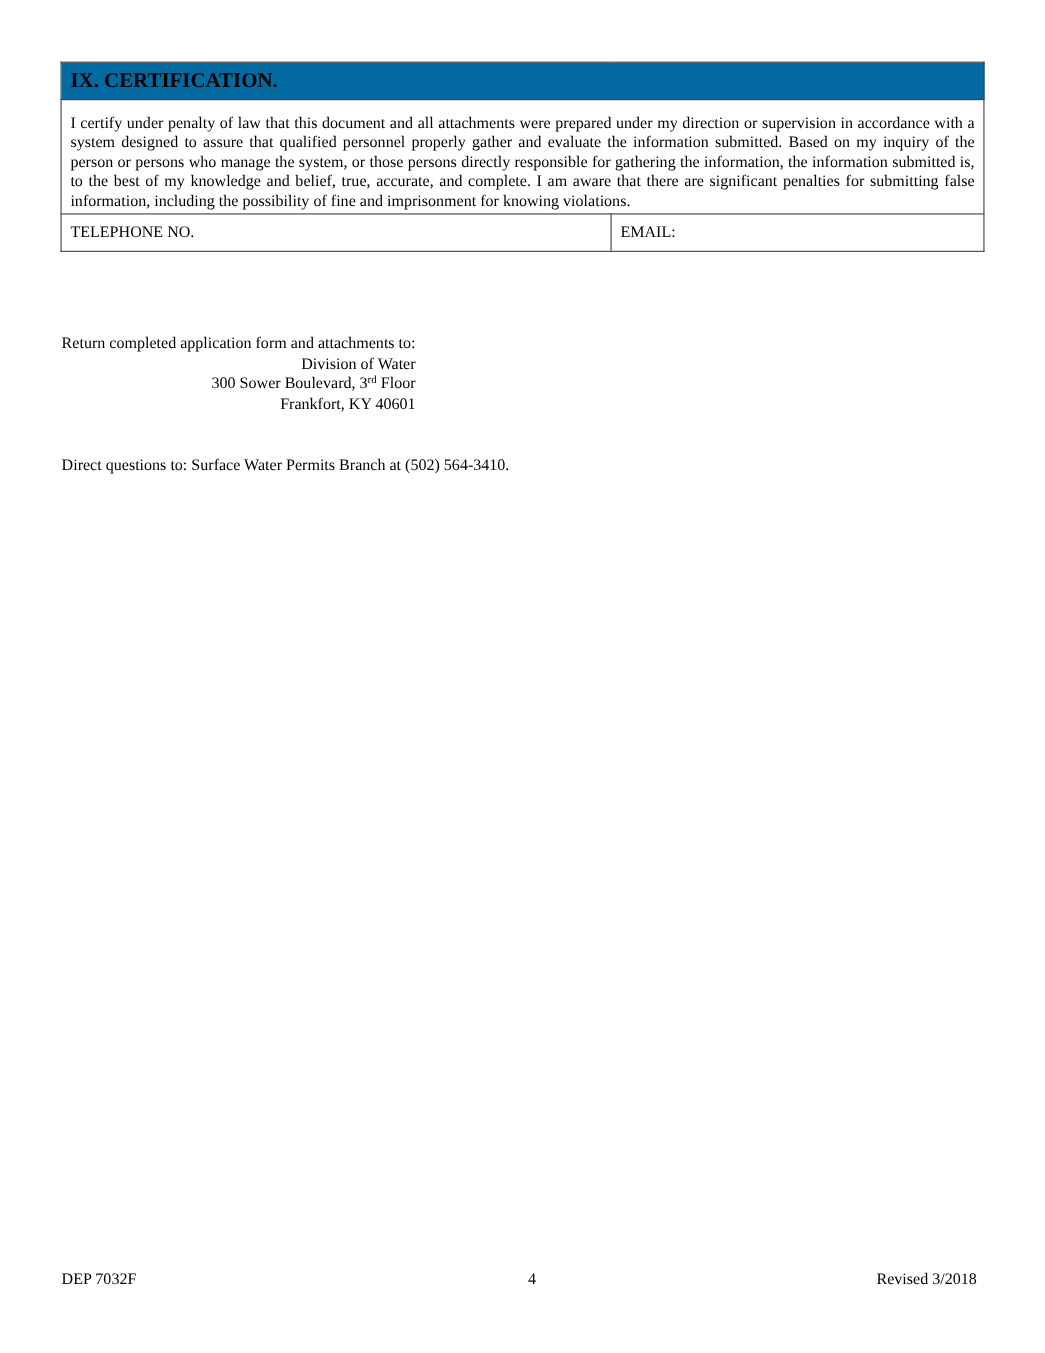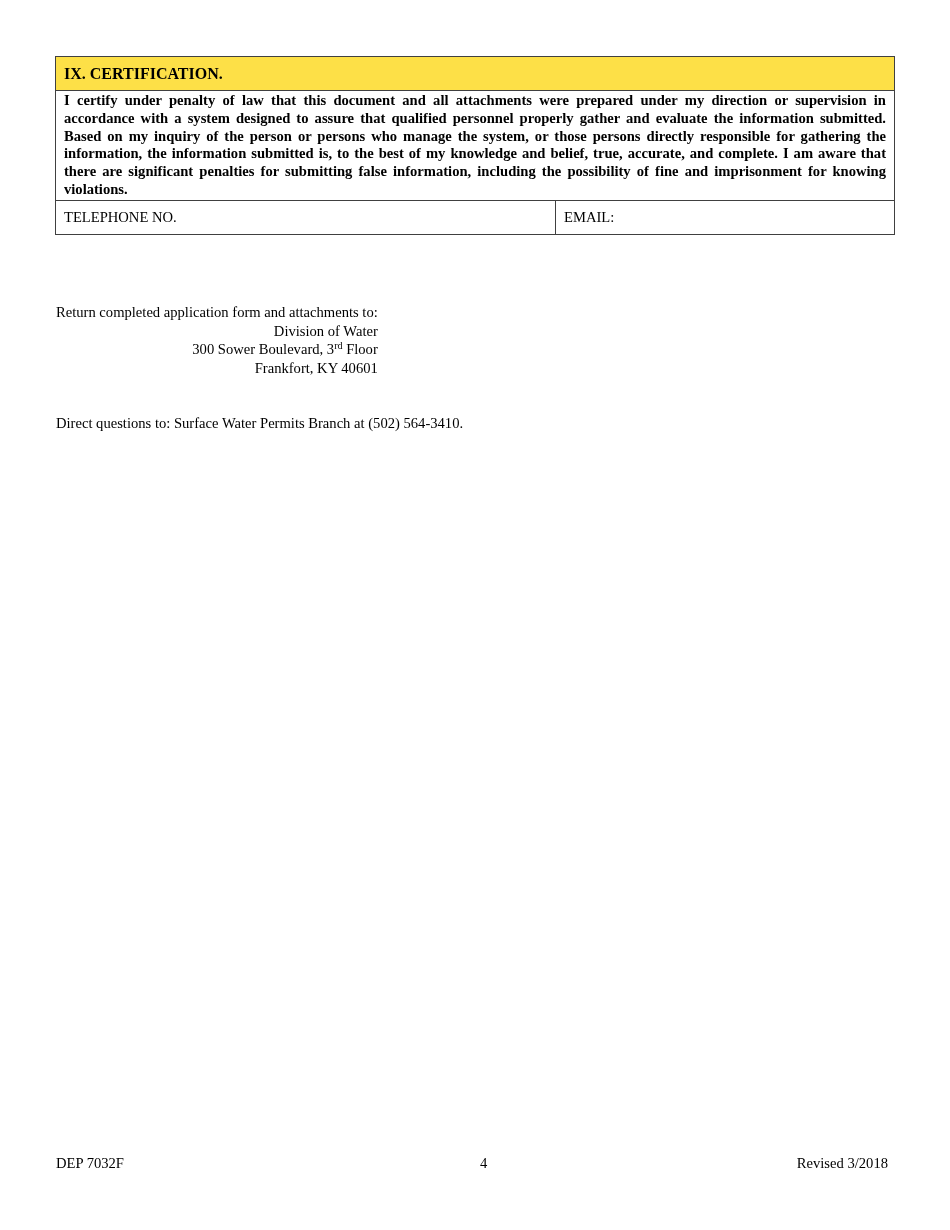--- a/index.html
+++ b/index.html
@@ -9,24 +9,24 @@
       color: #000; font-size: 14.6px;
     }
     .cert-table {
       position: absolute; left: 55px; top: 56px; width: 840px;
       border-collapse: collapse; table-layout: fixed;
     }
     .cert-table td {
       border: 1px solid #404040; padding: 0 8px; vertical-align: middle;
     }
     .hdr td {
-      background: #fde047; height: 33px; font-weight: bold; font-size: 16px;
+      background: #0369a1; height: 33px; font-weight: bold; font-size: 19px;
     }
     .body-row td {
-      height: 88px; line-height: 17.8px; text-align: justify; padding-top: 1px; padding-bottom: 1px; font-weight: bold;
+      height: 88px; line-height: 17.8px; text-align: justify; padding-top: 13px; padding-bottom: 1px;
     }
     .field-row td { height: 33px; }
     .col-left { width: 500px; }
     .return-block {
       position: absolute; left: 56px; top: 303px; line-height: 18.6px;
     }
     .return-block div { white-space: nowrap; text-align: right; }
     sup { font-size: 10px; vertical-align: 5px; line-height: 0; }
     .questions { position: absolute; left: 56px; top: 415px; white-space: nowrap; }
     .footer { position: absolute; top: 1155px; font-size: 14.6px; white-space: nowrap; }

